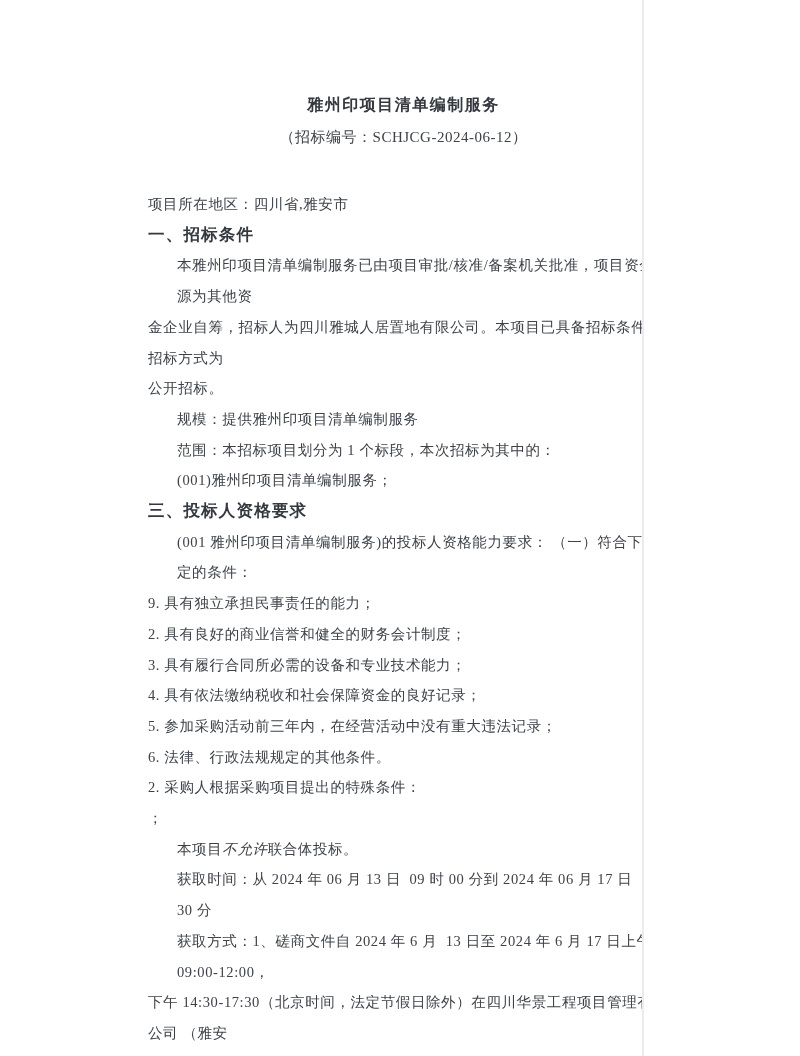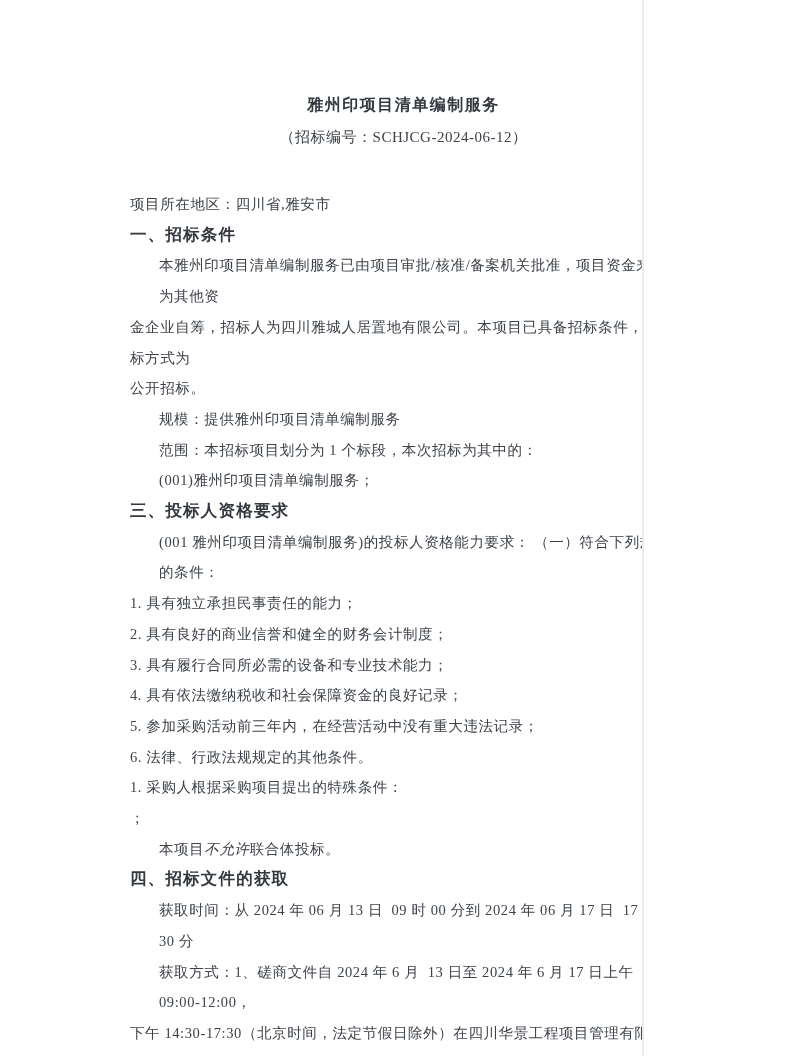--- a/index.html
+++ b/index.html
@@ -34,20 +34,21 @@
     font-size: 15px;
     line-height: 33px;
     letter-spacing: 0.5px;
   }
   .body-lines { margin-top: 35px; }
   .line {
     font-size: 14.5px;
     line-height: 30.7px;
     letter-spacing: 0.6px;
     white-space: pre-wrap;
+    margin-left: 18px;
   }
   .heading {
     font-size: 16.5px;
     font-weight: 700;
     letter-spacing: 1.2px;
     color: var(--ink-strong);
   }
   .indent { padding-left: 29px; font-family: Liberation Serif, serif; }
   .italic { font-style: italic; }
   .stamp-svg {
@@ -84,30 +85,29 @@
         <div class="line plain">项目所在地区：四川省,雅安市</div>
         <div class="line heading">一、招标条件</div>
         <div class="line indent">本雅州印项目清单编制服务已由项目审批/核准/备案机关批准，项目资金来源为其他资</div>
         <div class="line plain">金企业自筹，招标人为四川雅城人居置地有限公司。本项目已具备招标条件，现招标方式为</div>
         <div class="line plain">公开招标。</div>
         <div class="line indent">规模：提供雅州印项目清单编制服务</div>
         <div class="line indent">范围：本招标项目划分为 1 个标段，本次招标为其中的：</div>
         <div class="line indent">(001)雅州印项目清单编制服务；</div>
         <div class="line heading">三、投标人资格要求</div>
         <div class="line indent">(001 雅州印项目清单编制服务)的投标人资格能力要求： （一）符合下列规定的条件：</div>
-        <div class="line plain">1. 具有独立承担民事责任的能力；</div>
+        <div class="line plain">9. 具有独立承担民事责任的能力；</div>
         <div class="line plain">2. 具有良好的商业信誉和健全的财务会计制度；</div>
         <div class="line plain">3. 具有履行合同所必需的设备和专业技术能力；</div>
         <div class="line plain">4. 具有依法缴纳税收和社会保障资金的良好记录；</div>
         <div class="line plain">5. 参加采购活动前三年内，在经营活动中没有重大违法记录；</div>
         <div class="line plain">6. 法律、行政法规规定的其他条件。</div>
-        <div class="line plain">1. 采购人根据采购项目提出的特殊条件：</div>
+        <div class="line plain">2. 采购人根据采购项目提出的特殊条件：</div>
         <div class="line plain">；</div>
         <div class="line indent"><span>本项目</span><span class="italic">不允许</span><span>联合体投标。</span></div>
-        <div class="line heading">四、招标文件的获取</div>
         <div class="line indent">获取时间：从 2024 年 06 月 13 日  09 时 00 分到 2024 年 06 月 17 日  17 时 30 分</div>
         <div class="line indent">获取方式：1、磋商文件自 2024 年 6 月  13 日至 2024 年 6 月 17 日上午 09:00-12:00，</div>
         <div class="line plain">下午 14:30-17:30（北京时间，法定节假日除外）在四川华景工程项目管理有限公司 （雅安</div>
       </div>
   </div>
 
   <svg class="stamp-svg" viewBox="0 0 280 260" xmlns="http://www.w3.org/2000/svg">
     <circle class="stamp-ring" cx="172" cy="120" r="111"></circle>
     <g id="stamp-chars">
         <text class="stamp-char" text-anchor="middle" dominant-baseline="central" transform="translate(90,41) rotate(-46)">工</text>

